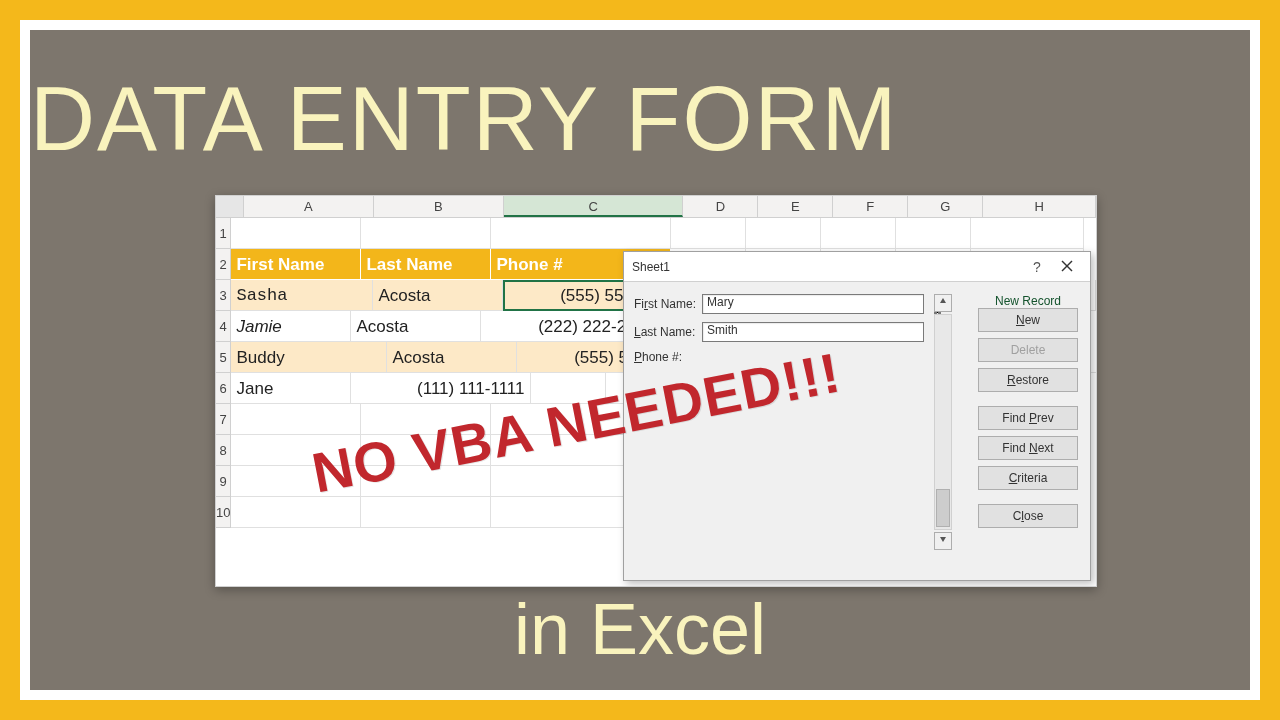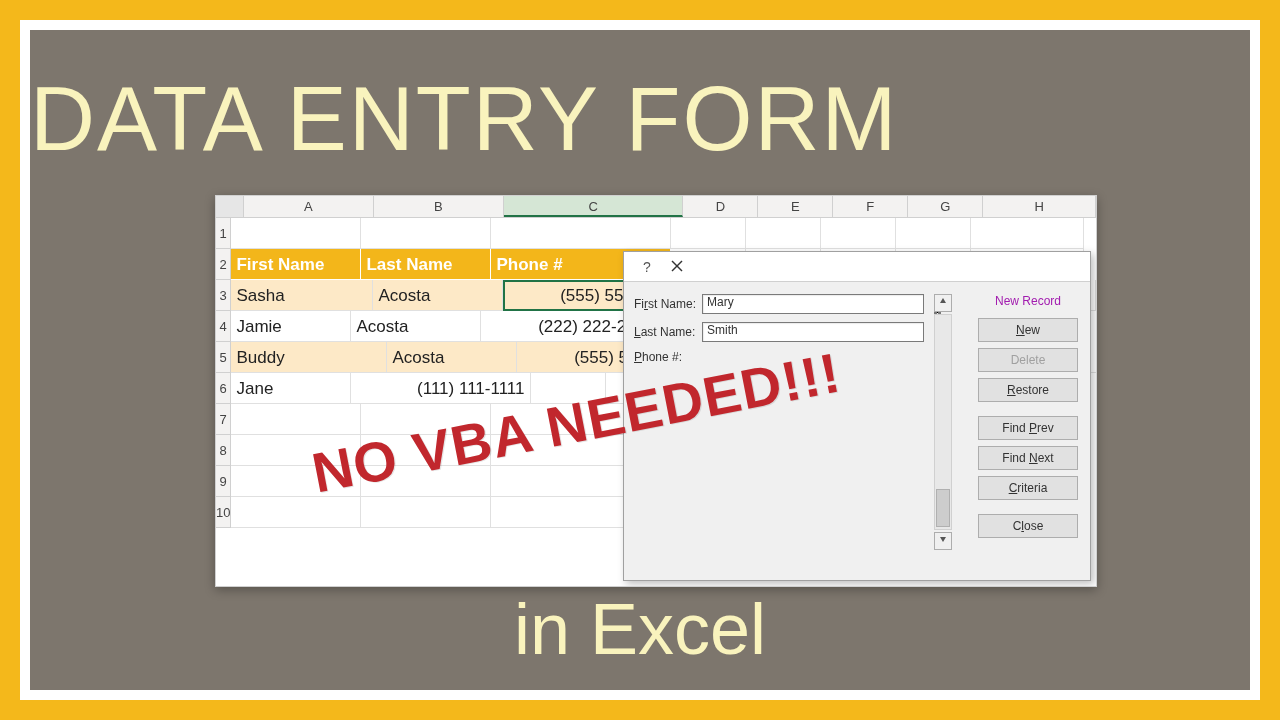--- a/index.html
+++ b/index.html
@@ -37,21 +37,21 @@
 .field-row { display: flex; align-items: center; margin-bottom: 8px; }
 .field-label { width: 68px; font-size: 12px; }
 .field-input { flex: 1; height: 20px; border: 1px solid #7a7a7a; background: #fff; padding: 0 4px; font-size: 12px; box-shadow: inset 1px 1px 1px rgba(0,0,0,0.08); position: relative; }
 .text-cursor { position: absolute; top: 1px; height: 16px; width: 1px; background: #000; }
 .ibeam { position: absolute; left: 230px; top: 3px; width: 9px; height: 16px; pointer-events:none; }
 .scroll-col { position: absolute; left: 310px; top: 12px; width: 18px; height: 270px; }
 .scroll-arrow { width: 18px; height: 18px; border: 1px solid #adadad; background: #f0f0f0; text-align: center; line-height: 14px; font-size: 9px; color: #555; }
 .scroll-track { width: 18px; height: 216px; margin: 2px 0; background: #e8e8e8; border: 1px solid #d0d0d0; position: relative; }
 .scroll-thumb { position: absolute; bottom: 2px; left: 1px; right: 1px; height: 38px; background: #cdcdcd; border: 1px solid #b0b0b0; }
 .btn-col { position: absolute; right: 12px; top: 12px; width: 100px; }
-.status-text { text-align: center; font-size: 12px; margin-bottom: 10px; color: #a21caf; }
+.status-text { text-align: center; font-size: 12px; color: #14532d; }
 .dlg-btn { width: 100px; height: 24px; margin-bottom: 6px; background: #e1e1e1; border: 1px solid #adadad; font-size: 12px; text-align: center; line-height: 22px; color: #333; }
 .dlg-btn.disabled { color: #a0a0a0; }
 
 
 .stamp { position: absolute; top: 360px; left: 278px; font-family: "Arial Black", Arial, sans-serif; font-size: 56px; font-weight: 900; color: #c1272d; transform: rotate(-11deg); letter-spacing: 1px; white-space: nowrap; text-shadow: 1px 1px 0 rgba(0,0,0,0.1); }
 
 .u { text-decoration: underline; }
 </style>
 </head>
 <body>
@@ -102,31 +102,31 @@
               <div class="cell hdr-cell" style="width: 130px;">First Name</div>
               <div class="cell hdr-cell" style="width: 130px;">Last Name</div>
               <div class="cell hdr-cell" style="width: 180px;">Phone #</div>
               <div class="cell" style="width: 75px;"></div>
               <div class="cell" style="width: 75px;"></div>
               <div class="cell" style="width: 75px;"></div>
               <div class="cell" style="width: 75px;"></div>
               <div class="cell" style="width: 113px;"></div>
             </div>
             <div class="grid-row">
-              <div class="cell band" style="width: 142px;">Sasha</div>
+              <div class="cell band" style="width: 142px; font-family: Liberation Mono, monospace;">Sasha</div>
               <div class="cell band" style="width: 130px;">Acosta</div>
               <div class="cell band phone-cell active-cell" style="width: 180px;">(555) 555-5555</div>
               <div class="cell" style="width: 75px;"></div>
               <div class="cell" style="width: 75px;"></div>
               <div class="cell" style="width: 75px;"></div>
               <div class="cell" style="width: 75px;"></div>
               <div class="cell" style="width: 113px;"></div>
             </div>
             <div class="grid-row">
-              <div class="cell" style="width: 120px;">Jamie</div>
+              <div class="cell" style="width: 120px; font-style: italic;">Jamie</div>
               <div class="cell" style="width: 130px;">Acosta</div>
               <div class="cell phone-cell" style="width: 180px;">(222) 222-2222</div>
               <div class="cell" style="width: 75px;"></div>
               <div class="cell" style="width: 75px;"></div>
               <div class="cell" style="width: 75px;"></div>
               <div class="cell" style="width: 75px;"></div>
               <div class="cell" style="width: 113px;"></div>
             </div>
             <div class="grid-row">
               <div class="cell band" style="width: 156px;">Buddy</div>
@@ -185,20 +185,21 @@
               <div class="cell" style="width: 75px;"></div>
               <div class="cell" style="width: 75px;"></div>
               <div class="cell" style="width: 75px;"></div>
               <div class="cell" style="width: 113px;"></div>
             </div>
           </div>
     </div>
 
     <div class="form-dlg">
       <div class="dlg-titlebar">
+        <div class="dlg-title">Sheet1</div>
         <div class="dlg-help">?</div>
         <div class="dlg-close">
           <svg width="12" height="12" viewBox="0 0 12 12">
                 <line x1="1" y1="1" x2="11" y2="11" stroke="#333" stroke-width="1.4"></line>
                 <line x1="11" y1="1" x2="1" y2="11" stroke="#333" stroke-width="1.4"></line>
               </svg>
         </div>
       </div>
       <div class="dlg-body">
         <div class="form-fields">

